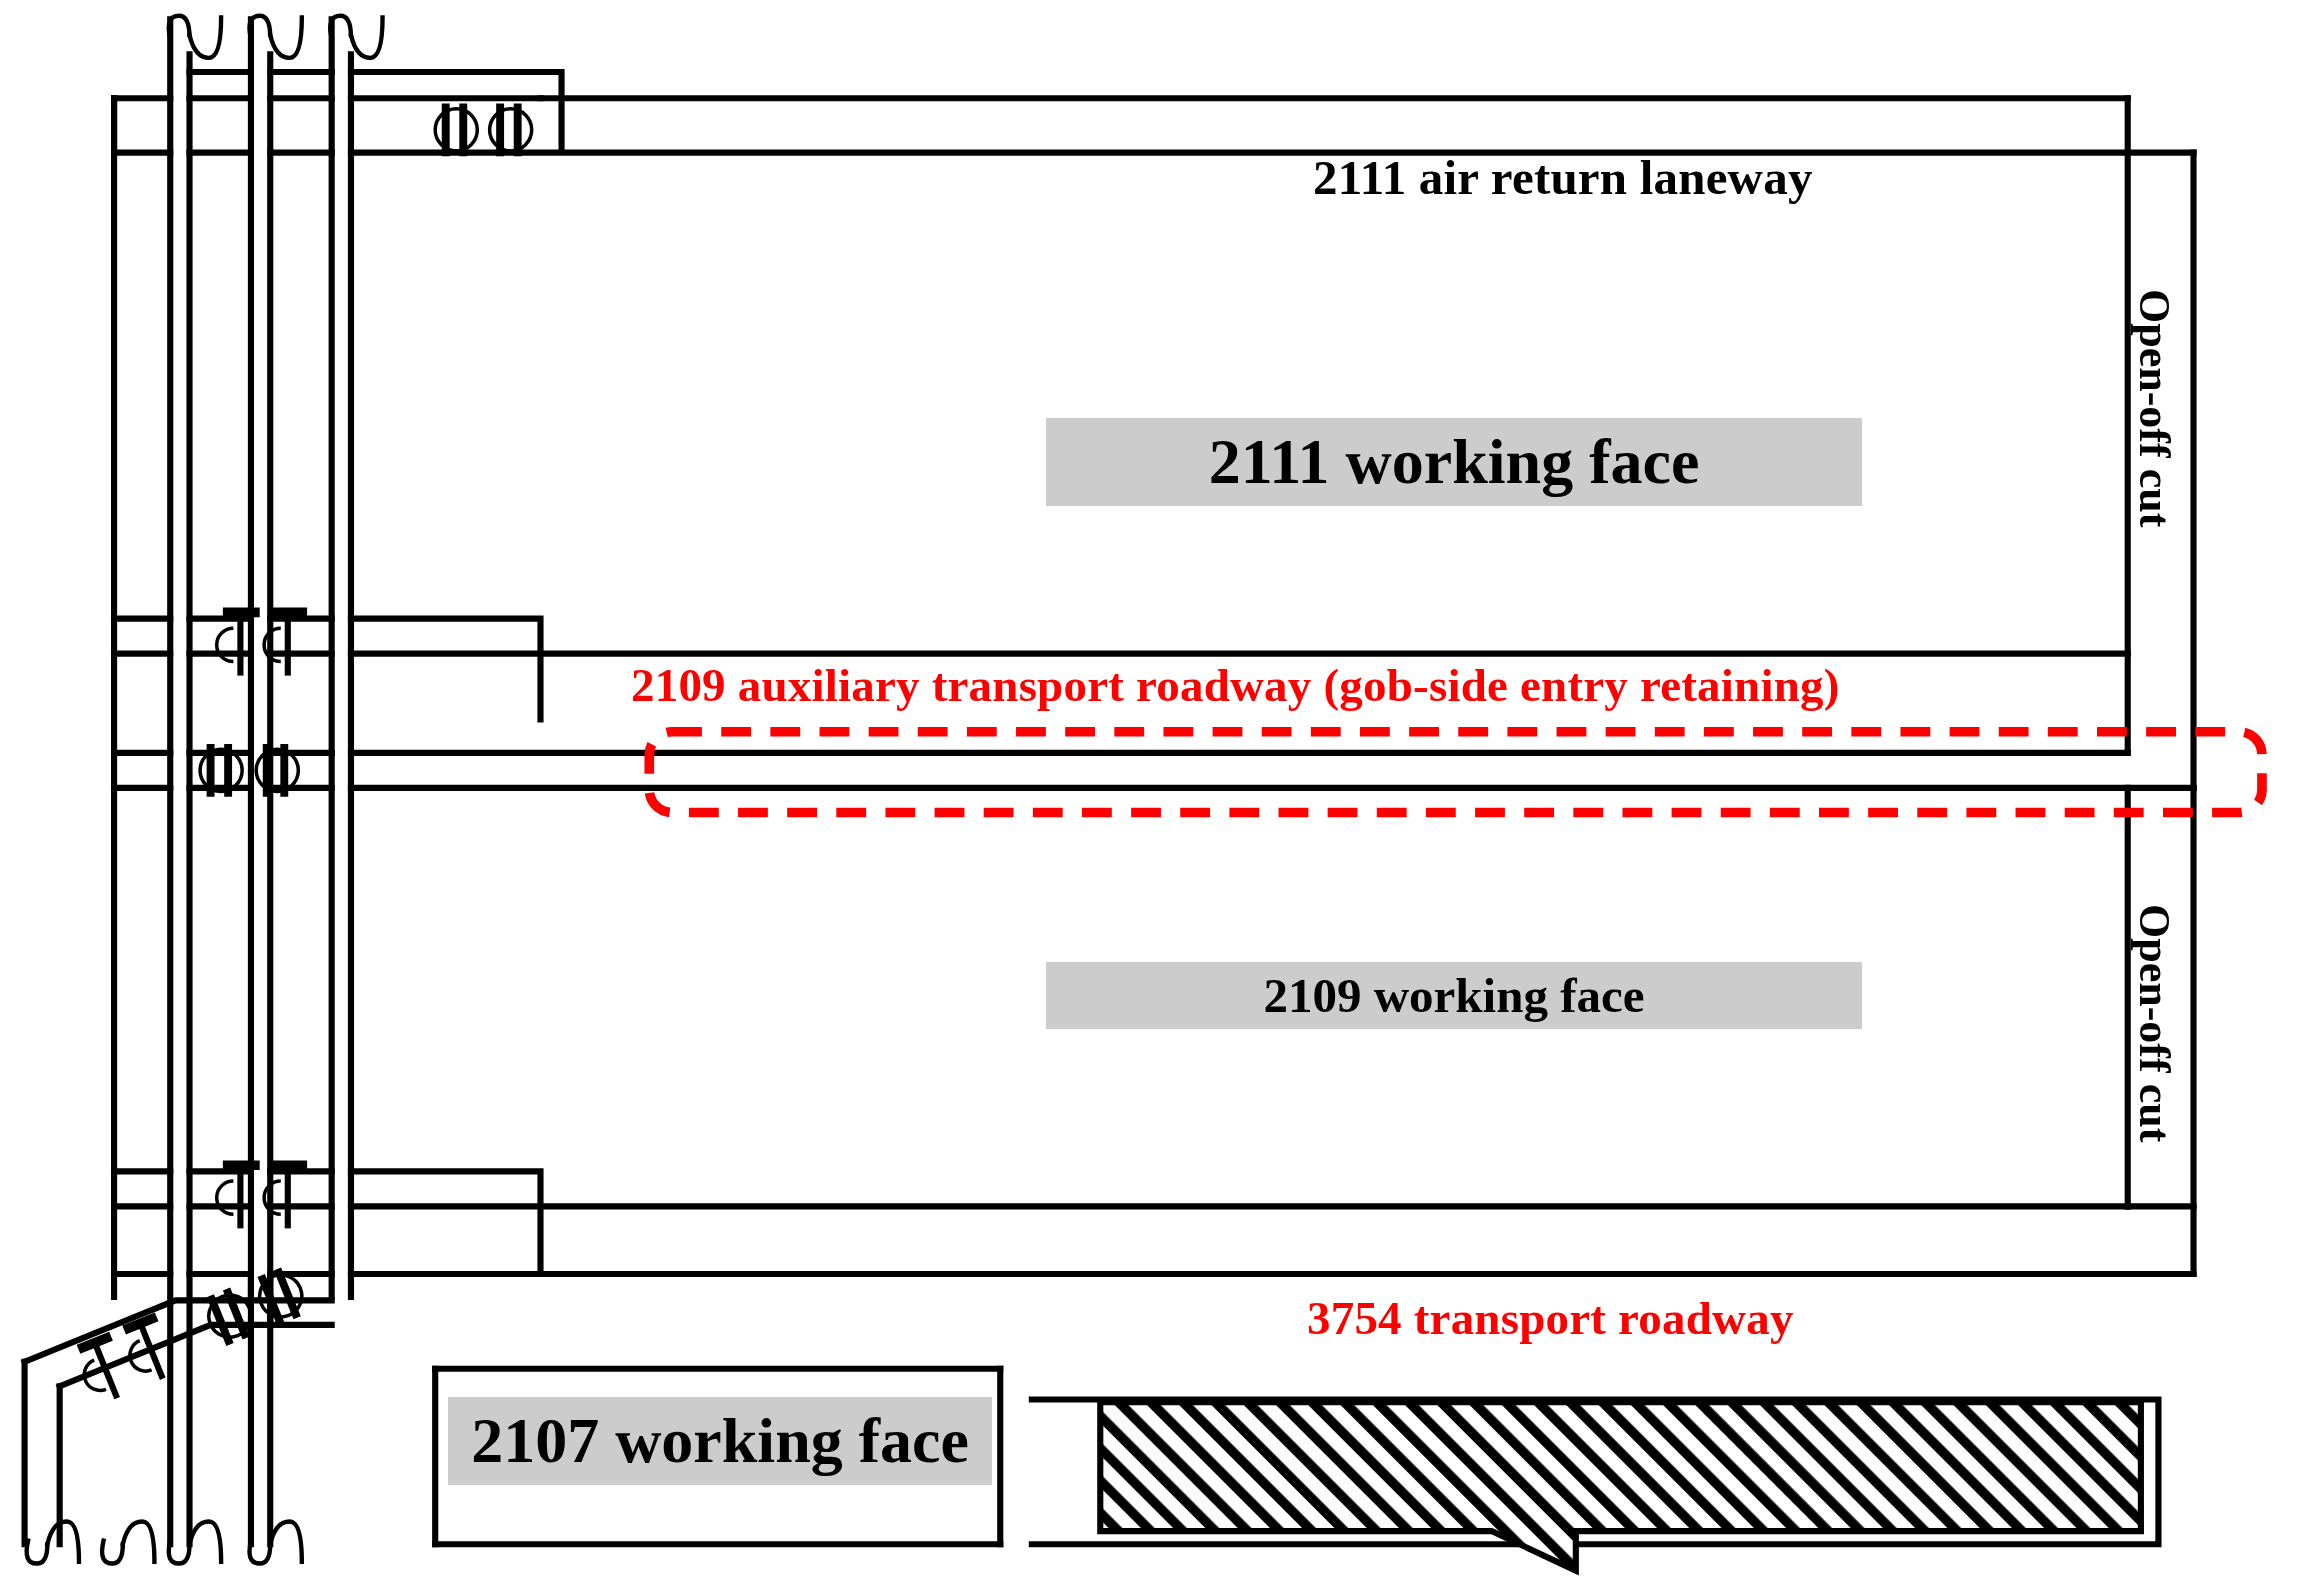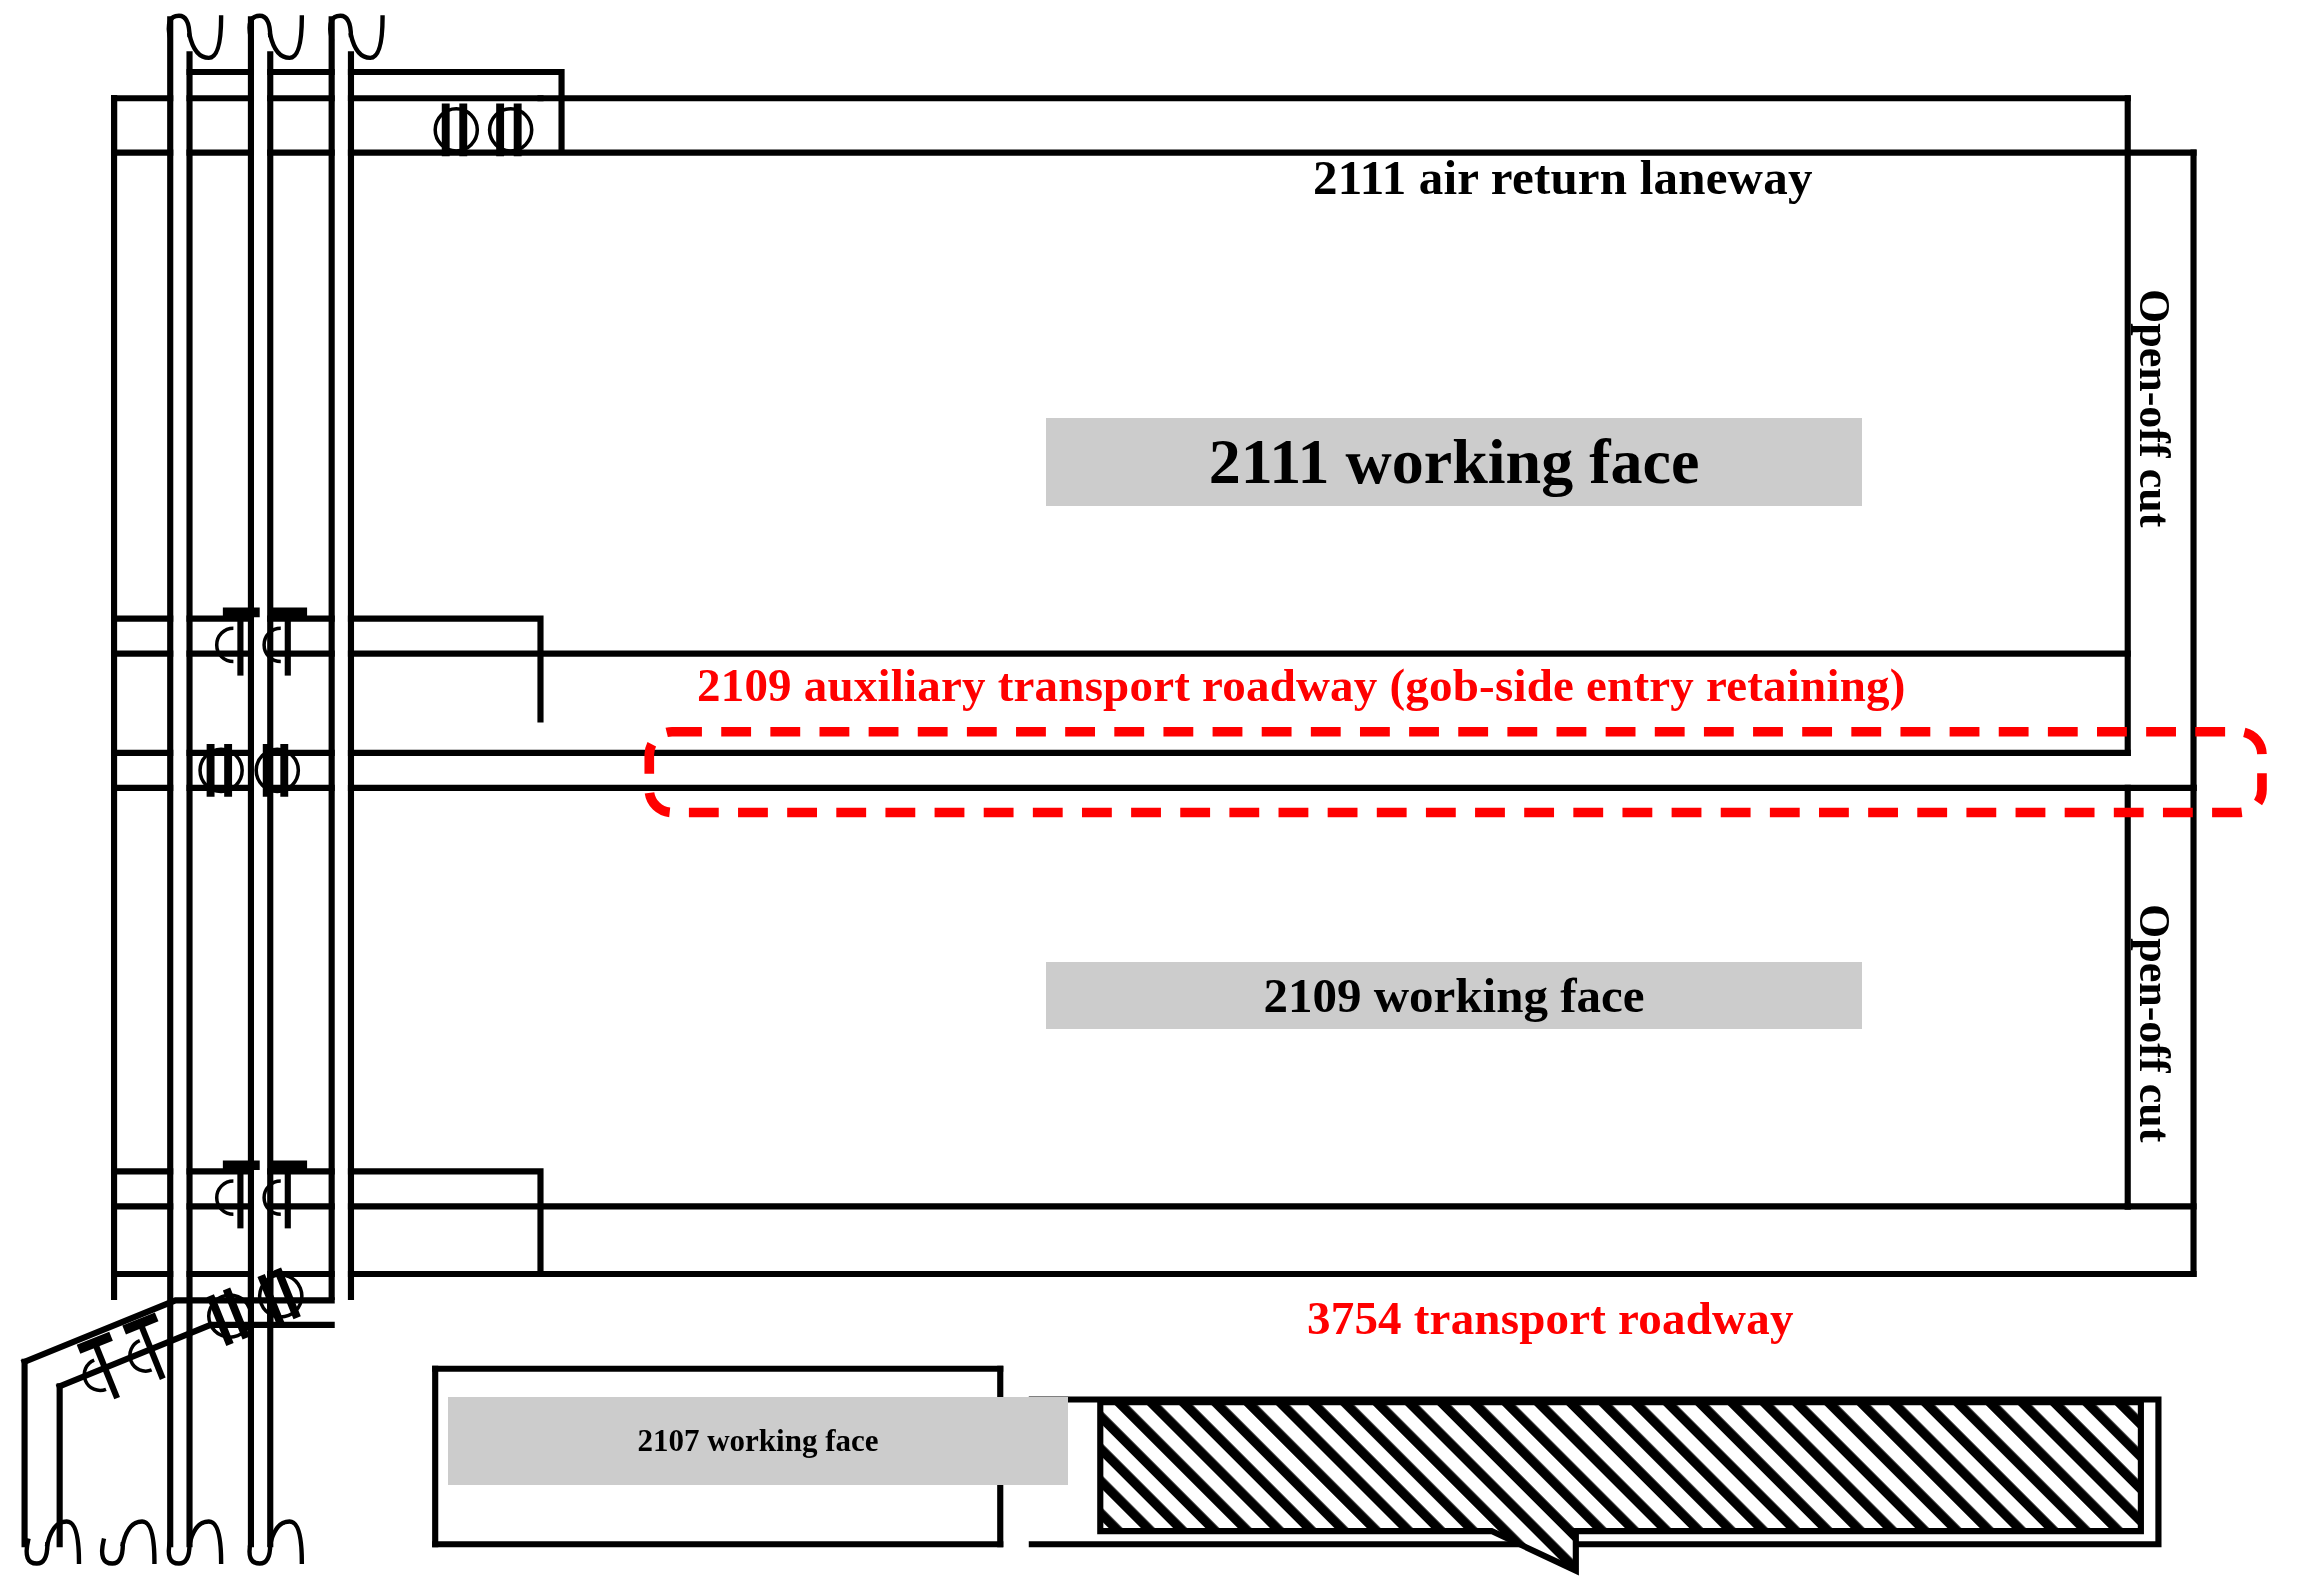--- a/index.html
+++ b/index.html
@@ -210,26 +210,26 @@
     </g>
   </g>
 
   <rect x="740" y="834" width="1838" height="92" rx="26" ry="26" fill="none" stroke="#ff0000" stroke-width="11" stroke-dasharray="34 22"></rect>
 </svg>
 
 <div class="lbl lbl-black" style="left:1313px;top:149px;font-size:49px;">2111 air return laneway</div>
 
 <div class="facebox" style="left:1046px;top:418px;width:816px;height:88px;font-size:64px;">2111 working face</div>
 
-<div class="lbl lbl-red" style="left:697px;top:658px;font-size:47px;">2109 auxiliary transport roadway  (gob-side entry retaining)</div>
+<div class="lbl lbl-red" style="left:631px;top:658px;font-size:47px;">2109 auxiliary transport roadway  (gob-side entry retaining)</div>
 
 <div class="facebox" style="left:1046px;top:962px;width:816px;height:67px;font-size:49px;">2109 working face</div>
 
 <div class="lbl lbl-red" style="left:1307px;top:1291px;font-size:47px;">3754 transport roadway</div>
 
-<div class="facebox" style="left:448px;top:1397px;width:620px;height:88px;font-size:31px;">2107 working face</div>
+<div class="facebox" style="left:448px;top:1397px;width:544px;height:88px;font-size:64px;">2107 working face</div>
 
 <div class="vlabel" style="left:2180px;top:289px;font-size:44px;">Open-off cut</div>
 
 <div class="vlabel" style="left:2180px;top:904px;font-size:44px;">Open-off cut</div>
 
 </div>
 
 
 </body></html>

